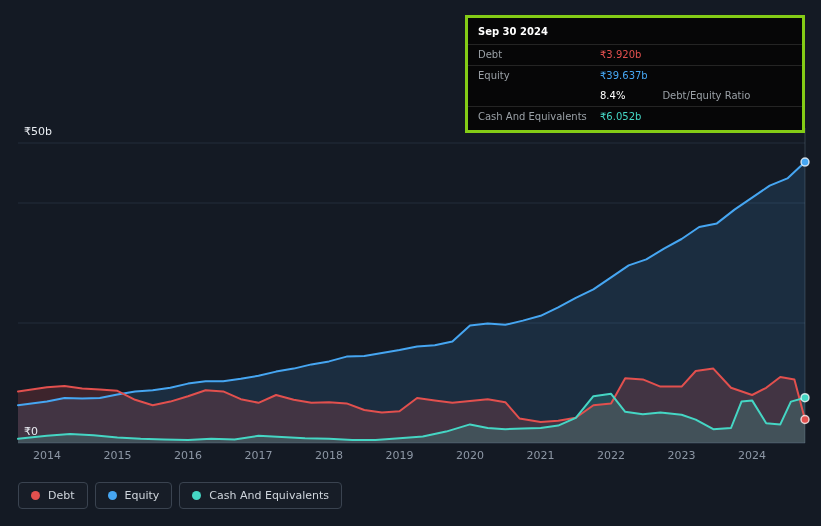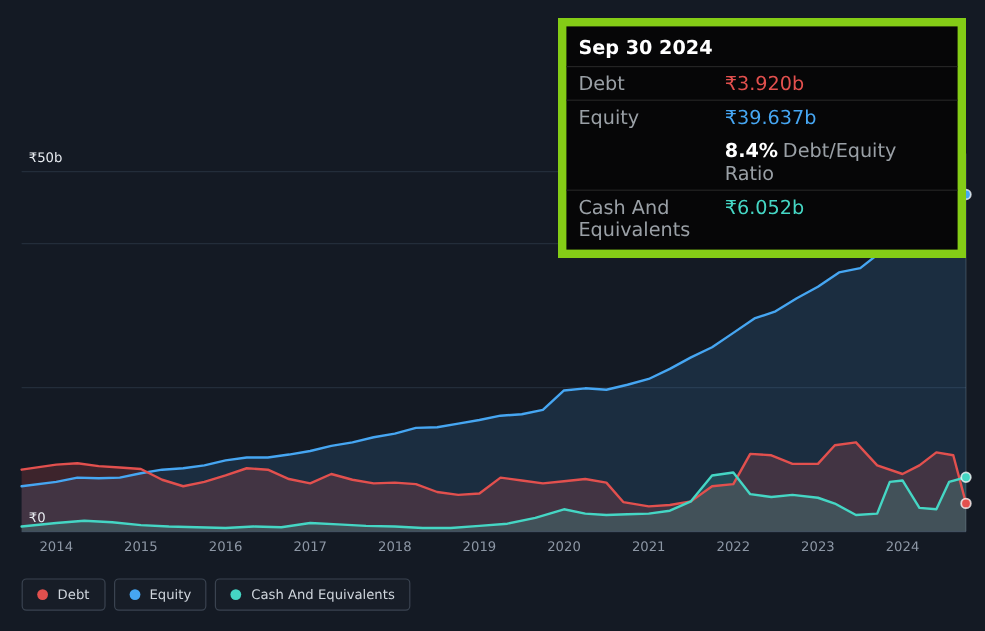--- a/index.html
+++ b/index.html
@@ -13,33 +13,33 @@
   svg{display:block;}
   .gridline{stroke:#232d3a;stroke-width:1;}
   .axis-line{stroke:#313d4c;stroke-width:1;}
   .crosshair{stroke:rgba(170,190,210,0.22);stroke-width:1;}
   .xtick{fill:#8d97a5;font-size:11px;font-family:"DejaVu Sans","Liberation Sans",sans-serif;}
   .ytick{fill:#e8ecf1;font-size:11px;font-family:"DejaVu Sans","Liberation Sans",sans-serif;}
 
   
   .tooltip{
     position:absolute;top:15px;right:16px;width:340px;box-sizing:border-box;
-    background:#060607;border:7px solid #84cc16;
-    color:#9aa0a6;font-size:16px;line-height:1.2;z-index:5;
+    background:#060607;border:3px solid #84cc16;
+    color:#9aa0a6;font-size:10px;line-height:1.2;z-index:5;
   }
   .tt-header{padding:8px 10px 6px 10px;color:#ffffff;font-weight:bold;}
   .tt-row{display:flex;align-items:baseline;padding:4px 10px;}
   .tt-sep{border-top:1px solid #242424;}
   .tt-label{width:122px;flex:none;color:#9aa0a6;}
   .tt-value{font-weight:normal;color:#e8eaed;}
   .tt-value.debt{color:var(--debt);}
   .tt-value.equity{color:var(--equity);}
   .tt-value.cash{color:var(--cash);}
-  .tt-ratio-pct{color:#ffffff;font-weight:bold;margin-right:4px;}
-  .tt-ratio-label{color:#9aa0a6;}
+  .tt-ratio-pct{color:#ffffff;font-weight:normal;margin-right:4px;}
+  .tt-ratio-label{color:#9aa0a6;margin-left:33px;}
   .tooltip .last{padding-bottom:7px;}
 
   
   .legend{position:absolute;left:18px;top:482px;display:flex;gap:7px;z-index:4;}
   .legend-pill{
     display:inline-flex;align-items:center;gap:8px;height:27px;box-sizing:border-box;
     padding:0 12px;border:1px solid #3a4350;border-radius:4px;
     background:rgba(24,31,42,0.65);color:#cfd5dc;font-size:11px;cursor:pointer;
   }
   .legend-dot{width:9px;height:9px;border-radius:50%;flex:none;}

